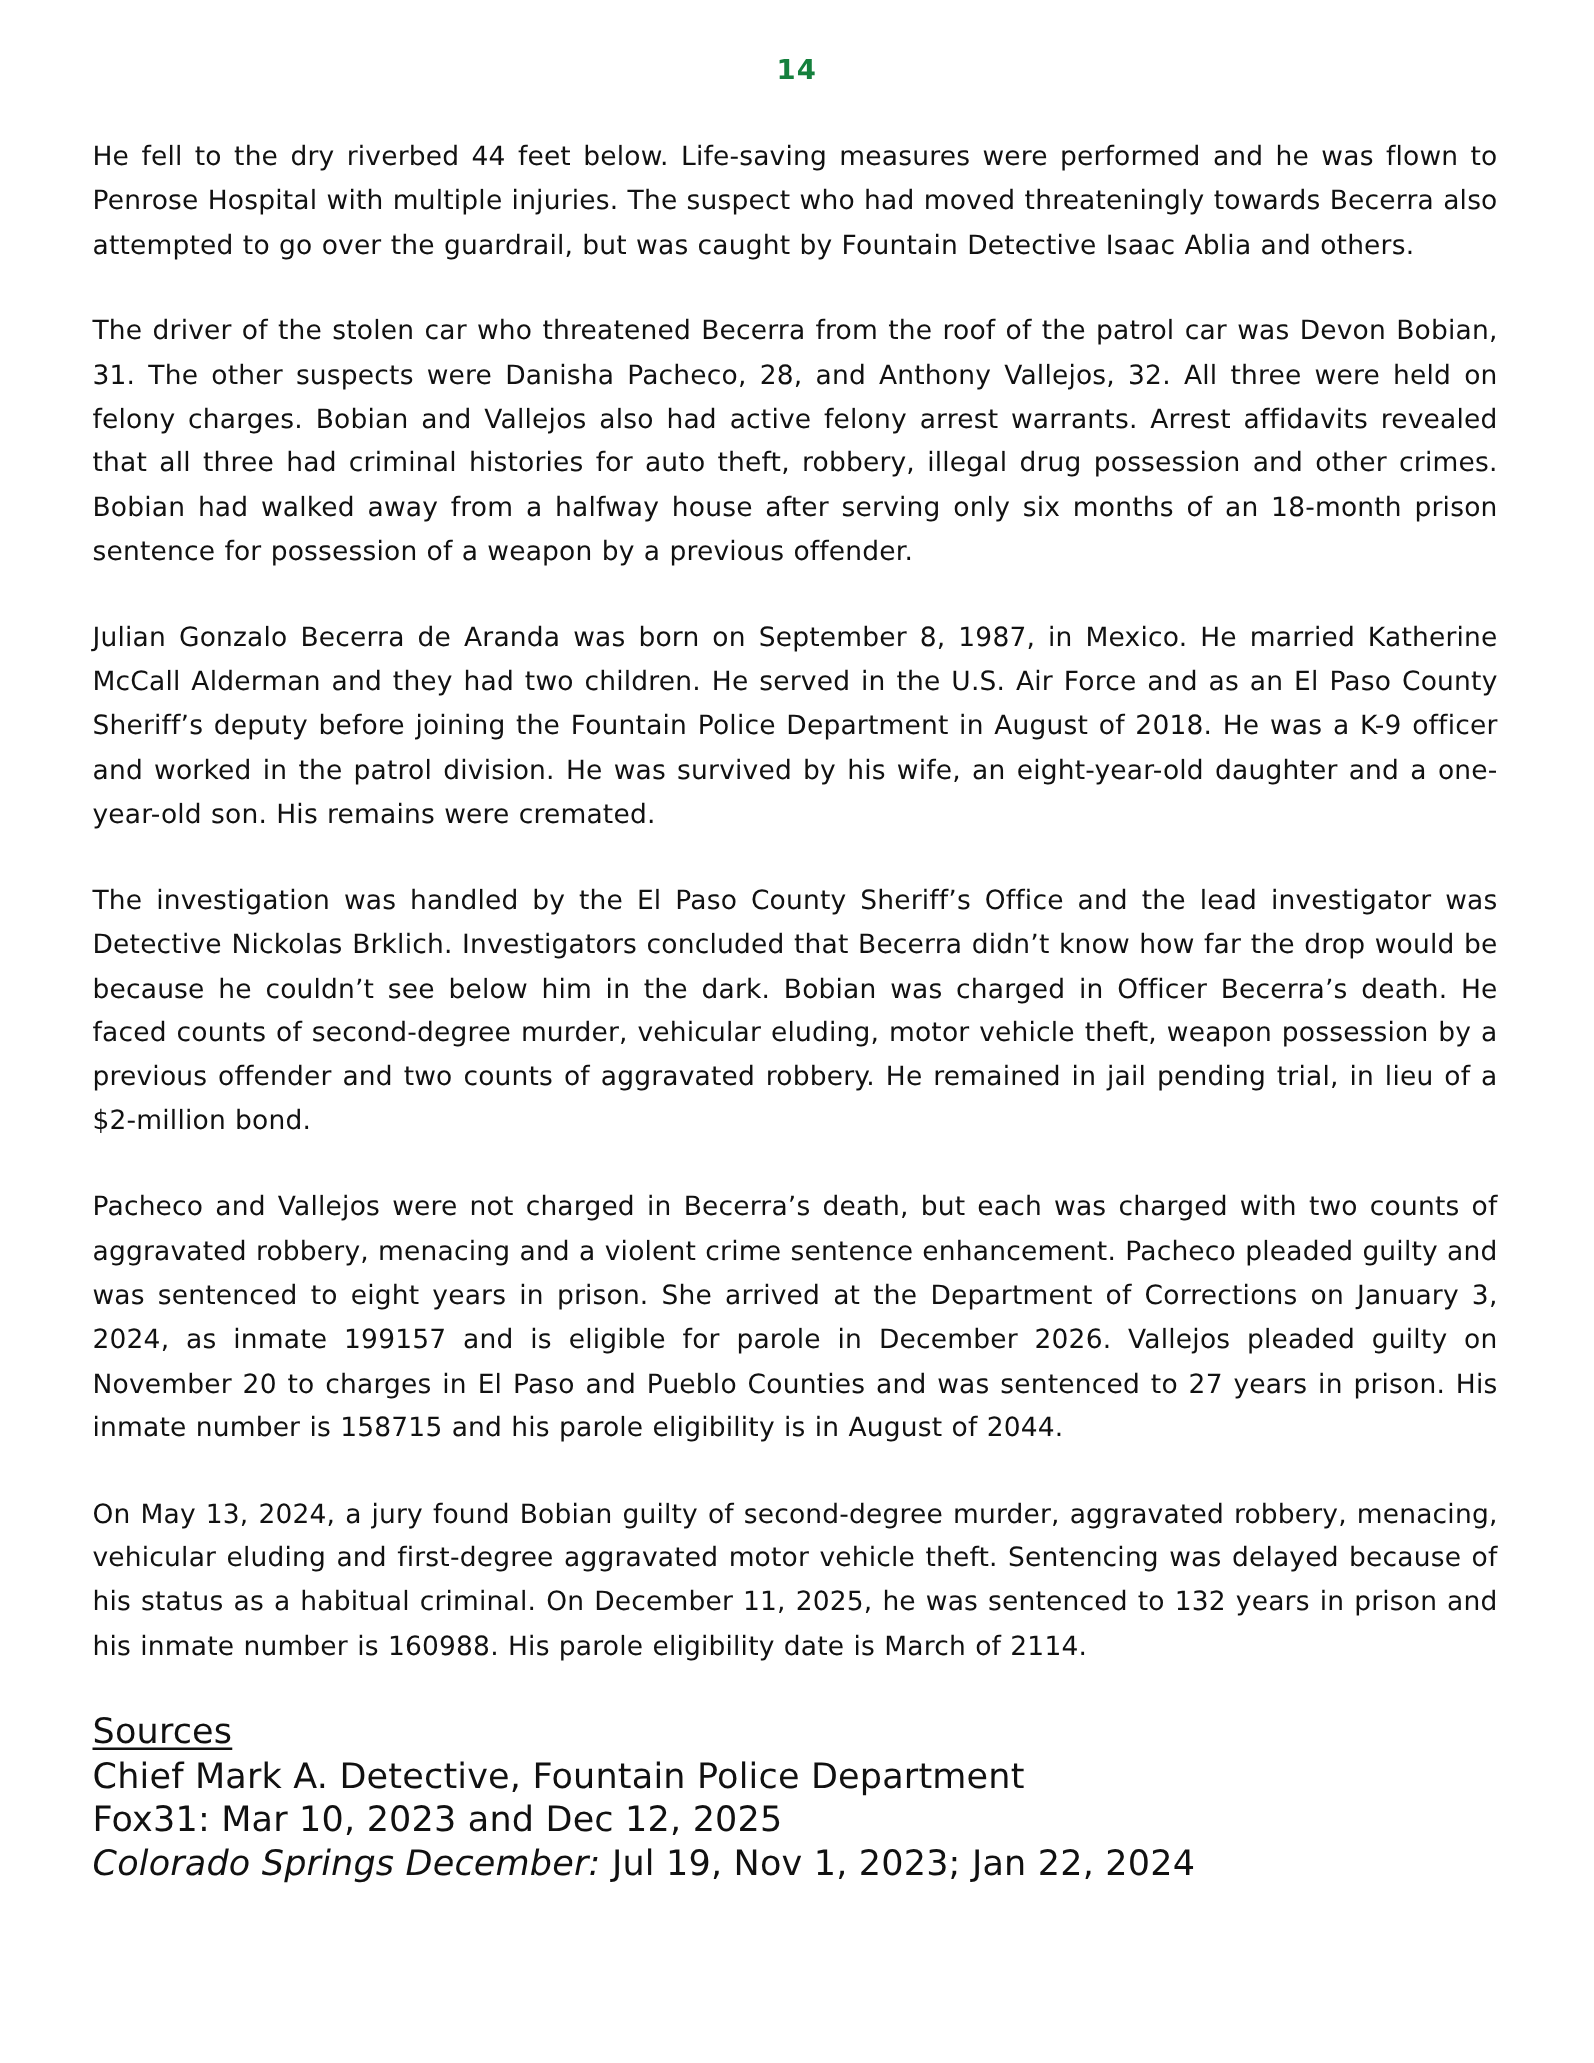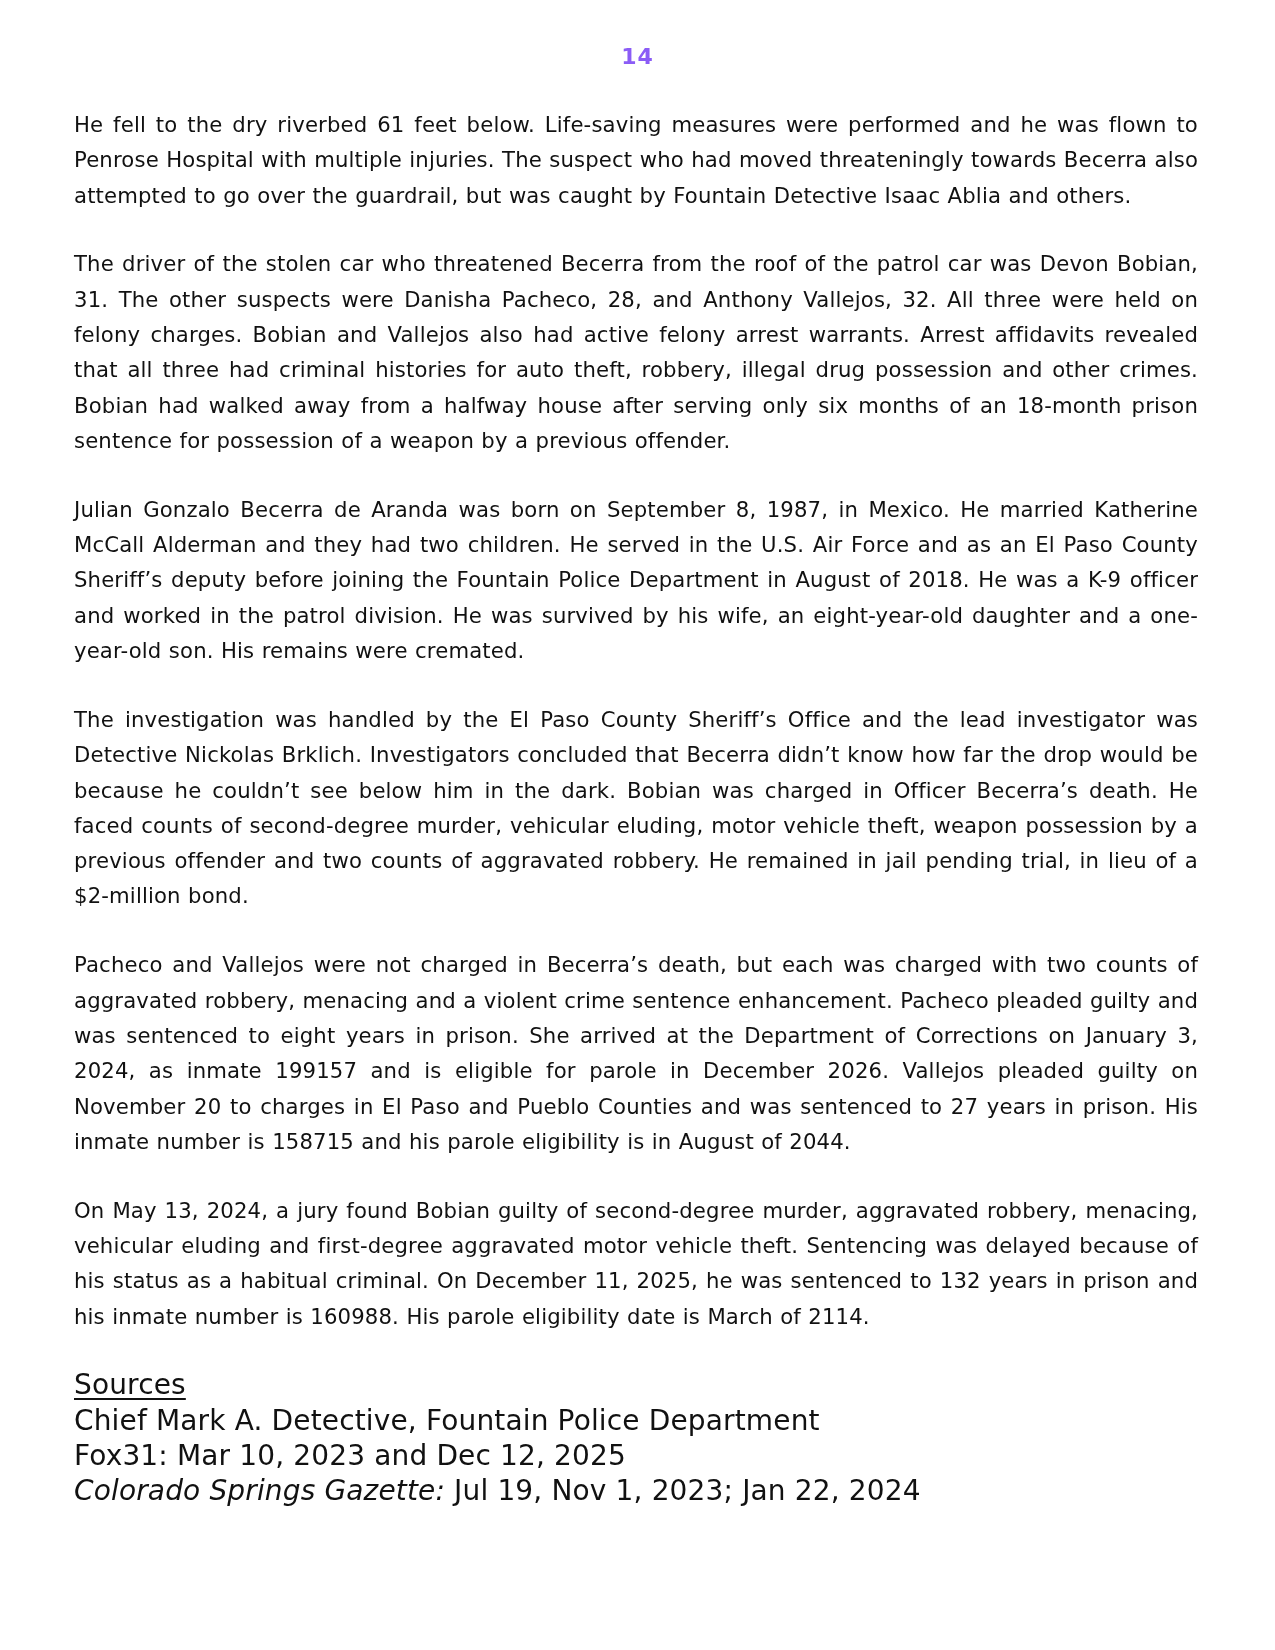--- a/index.html
+++ b/index.html
@@ -17,21 +17,21 @@
     }
     .page-number {
       position: absolute;
       top: 44px;
       left: 0;
       width: 1275px;
       text-align: center;
       font-family: "DejaVu Sans", sans-serif;
       font-weight: bold;
       font-size: 22px;
-      color: #8b5cf6;
+      color: #15803d;
       letter-spacing: 1px;
     }
     .content {
       position: absolute;
       top: 107px;
       left: 74px;
       width: 1124px;
     }
     .para {
       margin: 0 0 33.6px 0;
@@ -53,32 +53,32 @@
     }
     .source-line { display: block; }
     .pub { font-style: italic; }
   </style>
 </head>
 <body>
 
 <div class="page-number">14</div>
 
 <div class="content">
-  <p class="para">He fell to the dry riverbed 61 feet below. Life-saving measures were performed and he was flown to Penrose Hospital with multiple injuries. The suspect who had moved threateningly towards Becerra also attempted to go over the guardrail, but was caught by Fountain Detective Isaac Ablia and others.</p>
+  <p class="para">He fell to the dry riverbed 44 feet below. Life-saving measures were performed and he was flown to Penrose Hospital with multiple injuries. The suspect who had moved threateningly towards Becerra also attempted to go over the guardrail, but was caught by Fountain Detective Isaac Ablia and others.</p>
   <p class="para">The driver of the stolen car who threatened Becerra from the roof of the patrol car was Devon Bobian, 31. The other suspects were Danisha Pacheco, 28, and Anthony Vallejos, 32. All three were held on felony charges. Bobian and Vallejos also had active felony arrest warrants. Arrest affidavits revealed that all three had criminal histories for auto theft, robbery, illegal drug possession and other crimes. Bobian had walked away from a halfway house after serving only six months of an 18-month prison sentence for possession of a weapon by a previous offender.</p>
   <p class="para">Julian Gonzalo Becerra de Aranda was born on September 8, 1987, in Mexico. He married Katherine McCall Alderman and they had two children. He served in the U.S. Air Force and as an El Paso County Sheriff’s deputy before joining the Fountain Police Department in August of 2018. He was a K-9 officer and worked in the patrol division. He was survived by his wife, an eight-year-old daughter and a one-year-old son. His remains were cremated.</p>
   <p class="para">The investigation was handled by the El Paso County Sheriff’s Office and the lead investigator was Detective Nickolas Brklich. Investigators concluded that Becerra didn’t know how far the drop would be because he couldn’t see below him in the dark. Bobian was charged in Officer Becerra’s death. He faced counts of second-degree murder, vehicular eluding, motor vehicle theft, weapon possession by a previous offender and two counts of aggravated robbery. He remained in jail pending trial, in lieu of a $2-million bond.</p>
   <p class="para">Pacheco and Vallejos were not charged in Becerra’s death,  but each was charged with two counts of aggravated robbery, menacing and a violent crime sentence enhancement. Pacheco pleaded guilty and was sentenced to eight years in prison. She arrived at the Department of Corrections on January 3, 2024, as inmate 199157 and is eligible for parole in December 2026. Vallejos pleaded guilty on November 20 to charges in El Paso and Pueblo Counties and was sentenced to 27 years in prison. His inmate number is 158715 and his parole eligibility is in August of 2044.</p>
   <p class="para">On May 13, 2024, a jury found Bobian guilty of second-degree murder, aggravated robbery, menacing, vehicular eluding and first-degree aggravated motor vehicle theft. Sentencing was delayed because of his status as a habitual criminal. On December 11, 2025, he was sentenced to 132 years in prison and his inmate number is 160988. His parole eligibility date is March of 2114.</p>
 
   <div class="sources">
     <span class="source-line sources-heading">Sources</span>
     <span class="source-line">
       <span>Chief Mark A. Detective, Fountain Police Department</span>
     </span>
     <span class="source-line">
       <span>Fox31: Mar 10, 2023 and Dec 12, 2025</span>
     </span>
     <span class="source-line">
-      <span class="pub">Colorado Springs Gazette:</span><span> Jul 19, Nov 1, 2023; Jan 22, 2024</span>
+      <span class="pub">Colorado Springs December:</span><span> Jul 19, Nov 1, 2023; Jan 22, 2024</span>
     </span>
   </div>
 </div>
 
 </body></html>

